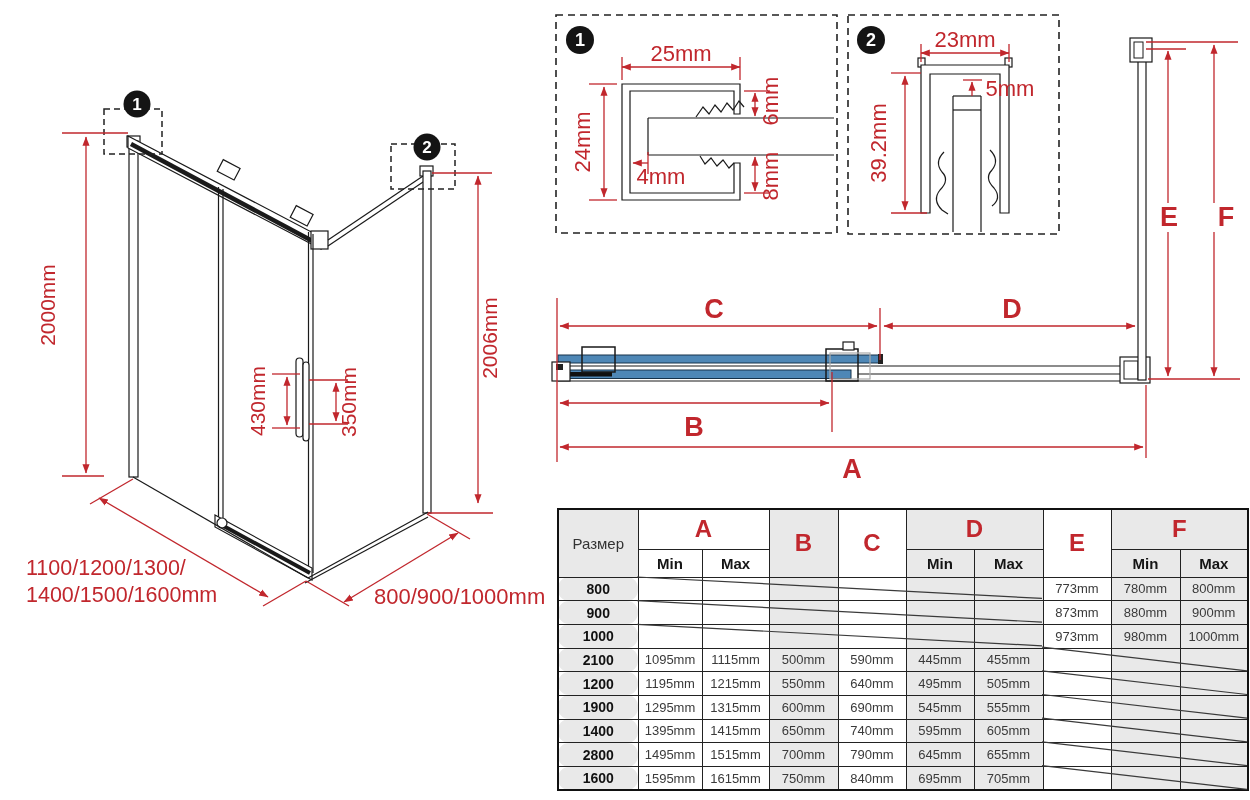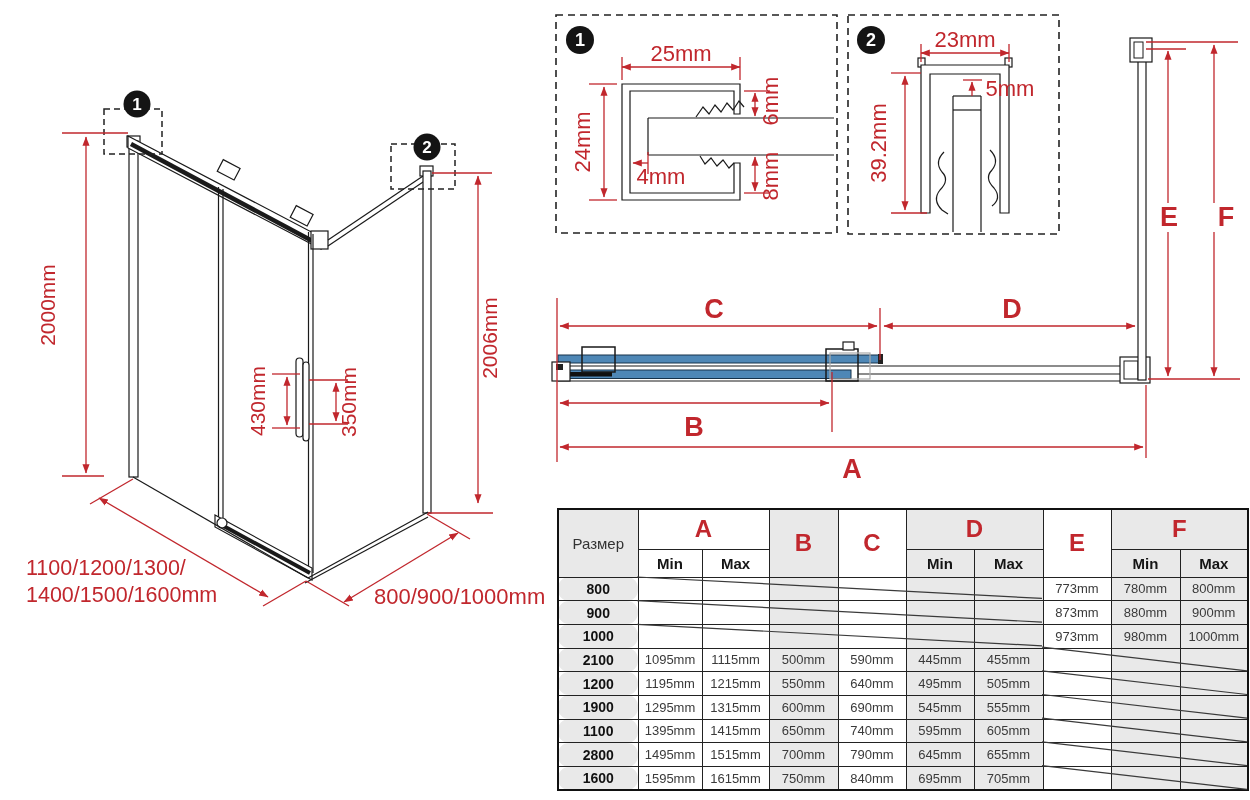--- a/index.html
+++ b/index.html
@@ -334,21 +334,21 @@
       <td class="val">1315mm</td>
       <td class="g val">600mm</td>
       <td class="val">690mm</td>
       <td class="g val">545mm</td>
       <td class="g val">555mm</td>
       <td class="val"></td>
       <td class="g val"></td>
       <td class="g val"></td>
     </tr>
     <tr>
-      <td class="g size">1100</td>
+      <td class="g size">1400</td>
       <td class="val">1395mm</td>
       <td class="val">1415mm</td>
       <td class="g val">650mm</td>
       <td class="val">740mm</td>
       <td class="g val">595mm</td>
       <td class="g val">605mm</td>
       <td class="val"></td>
       <td class="g val"></td>
       <td class="g val"></td>
     </tr>

